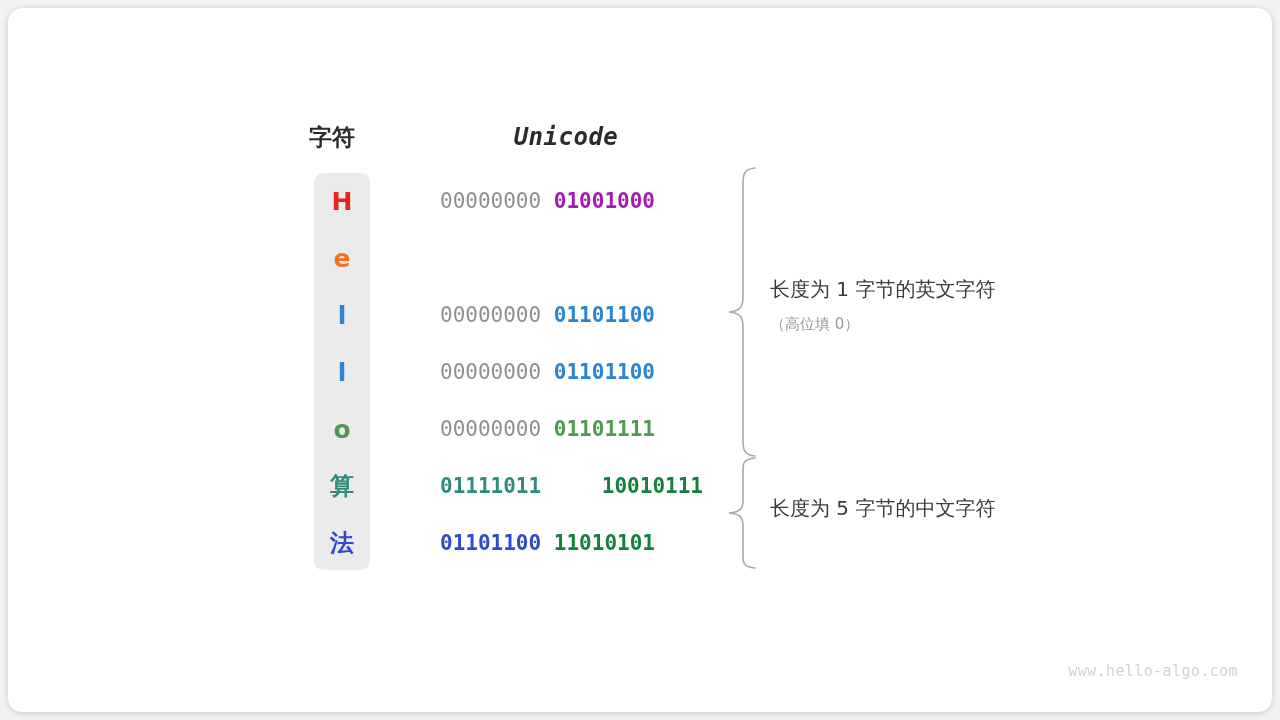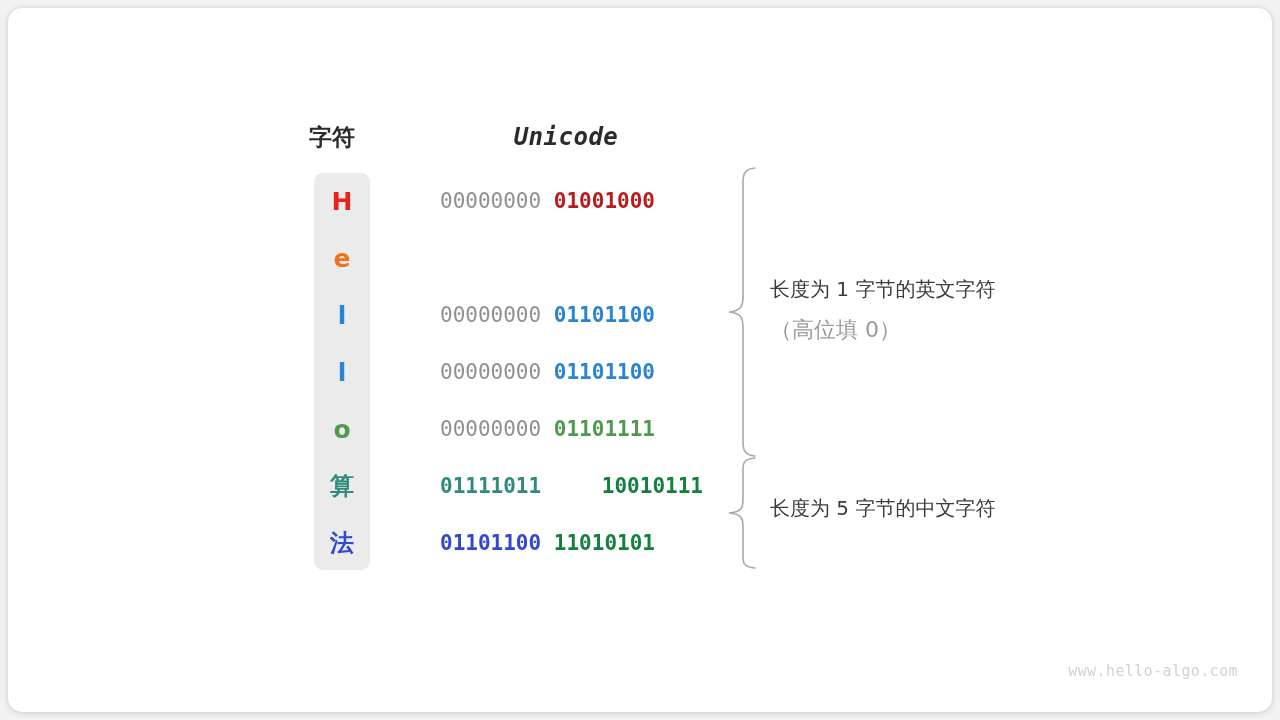--- a/index.html
+++ b/index.html
@@ -119,21 +119,21 @@
     text-align: left;
     color: #3c3c3c;
     font-family: "DejaVu Sans", sans-serif;
     font-size: 20px;
     white-space: nowrap;
   }
   .annotation .sub {
     display: block;
     margin-top: 12px;
     color: #9b9b9b;
-    font-size: 22px;
+    font-size: 15px;
   }
 
   #annotation-1 {
     left: 762px;
     top: 268px;
     width: 336px;
   }
   #annotation-2 {
     left: 762px;
     top: 487px;
@@ -158,21 +158,21 @@
   <div id="card">
 
     <div class="col-header" id="header-char">字符</div>
     <div class="col-header" id="header-unicode">Unicode</div>
 
     <div id="char-column"></div>
 
     <div id="rows">
         <div class="row" style="top: 165px;">
           <div class="row-char" style="color: rgb(232, 35, 27);">H</div>
-          <div class="row-bits"><span class="bits-high">00000000</span> <span class="bits-low" style="color: #b91c1c;">01001000</span></div>
+          <div class="row-bits"><span class="bits-high">00000000</span> <span class="bits-low" style="color: #a21caf;">01001000</span></div>
         </div>
         <div class="row" style="top: 222px;">
           <div class="row-char" style="color: rgb(243, 112, 27);">e</div>
         </div>
         <div class="row" style="top: 279px;">
           <div class="row-char" style="color: rgb(42, 132, 210);">l</div>
           <div class="row-bits"><span class="bits-high">00000000</span> <span class="bits-low" style="color: rgb(42, 132, 210);">01101100</span></div>
         </div>
         <div class="row" style="top: 336px;">
           <div class="row-char" style="color: rgb(42, 132, 210);">l</div>

